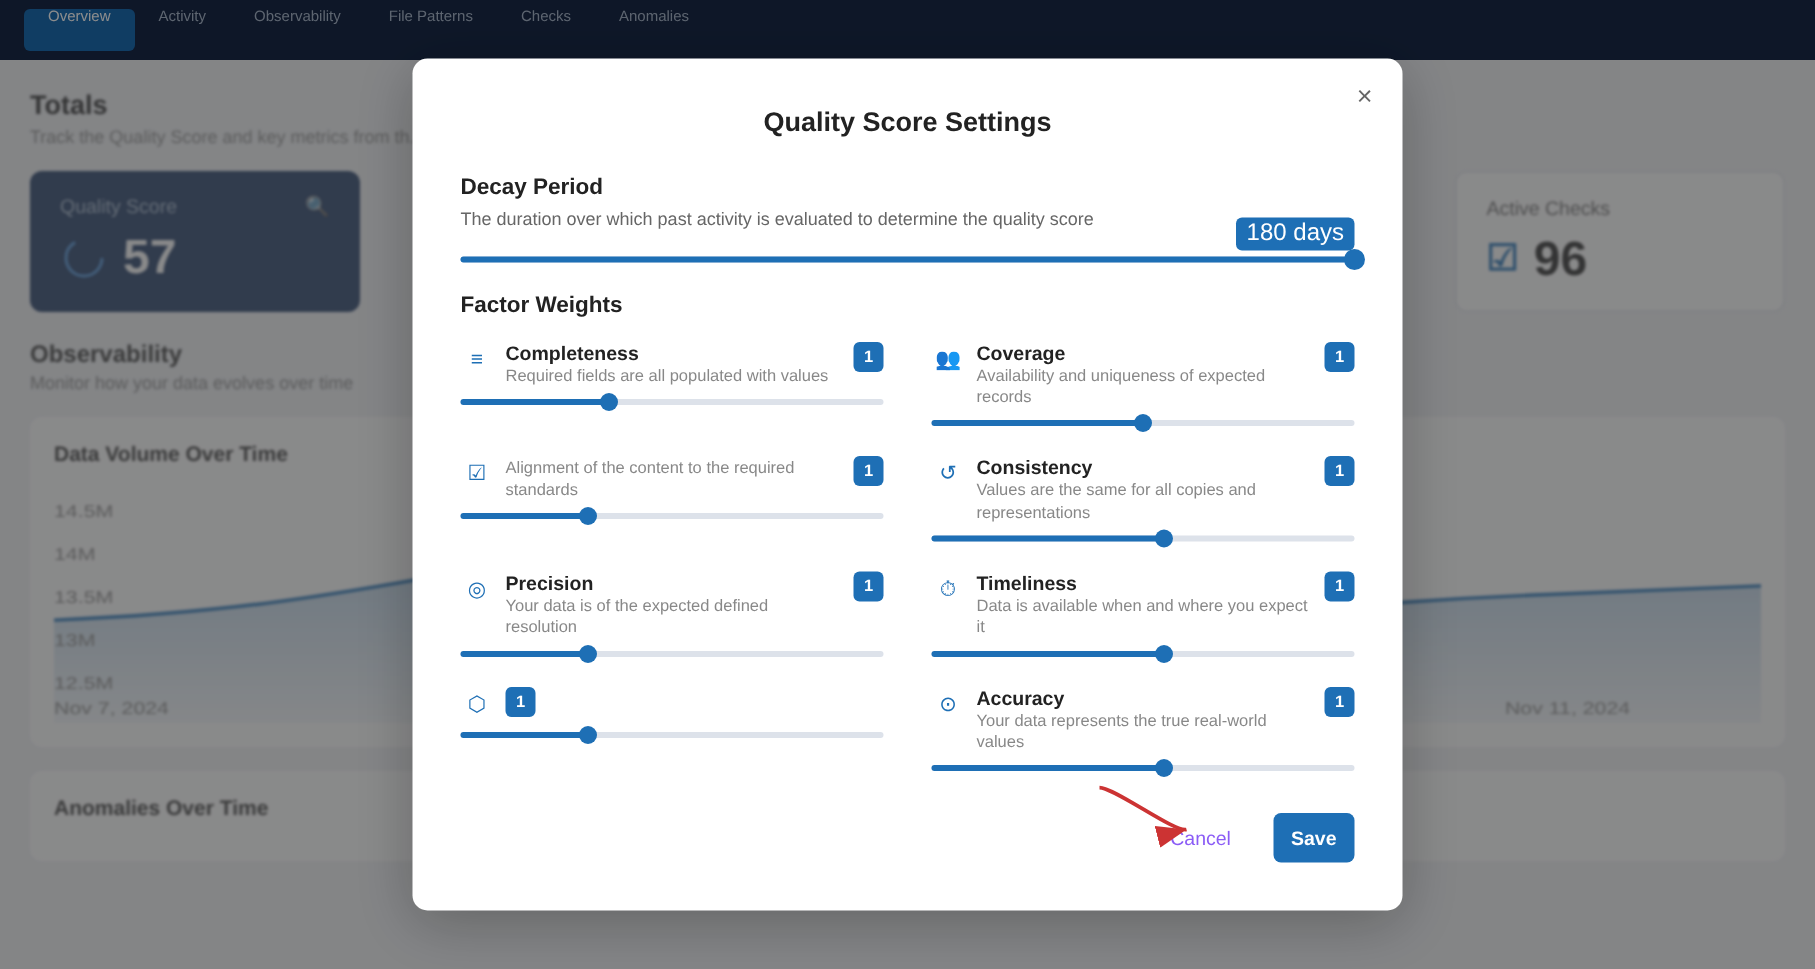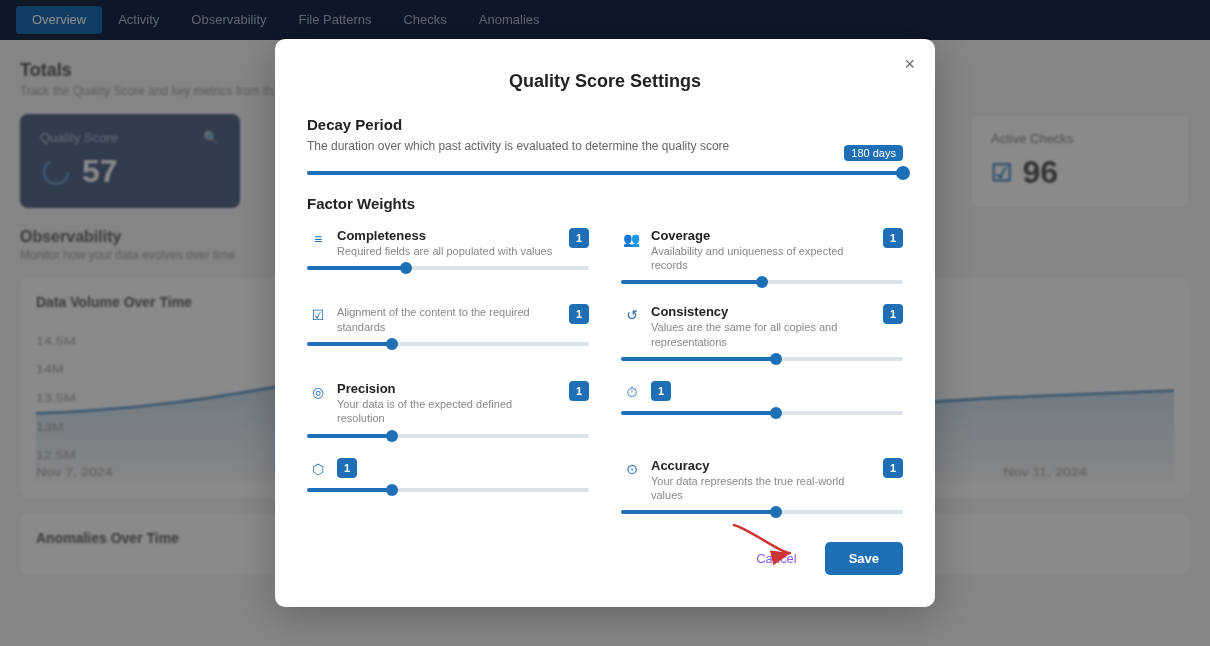--- a/index.html
+++ b/index.html
@@ -11,23 +11,23 @@
       display: flex;
       align-items: center;
       padding: 0 16px;
       height: 40px;
     }
     .nav-tab {
       color: #aab8cc;
       padding: 0 16px;
       height: 28px;
       display: flex;
-      align-items: center;
+      align-items: flex-start;
       cursor: pointer;
-      font-size: 13px;
+      font-size: 10px;
       border-bottom: 2px solid transparent;
     }
     .nav-tab.active {
       background: #1e6fb5;
       color: white;
       border-radius: 4px;
     }
 
     
     .main-content {
@@ -181,21 +181,21 @@
       background: #1e6fb5;
       border-radius: 50%;
       cursor: pointer;
     }
     .slider-badge {
       position: absolute;
       right: 0;
       top: -26px;
       background: #1e6fb5;
       color: white;
-      font-size: 11px;
+      font-size: 16px;
       padding: 2px 7px;
       border-radius: 4px;
     }
 
     
     .factors-grid {
       display: grid;
       grid-template-columns: 1fr 1fr;
       gap: 20px 32px;
       margin-top: 16px;
@@ -287,21 +287,21 @@
       color: #8b5cf6;
       cursor: pointer;
       font-size: 13px;
       padding: 8px 16px;
     }
     .btn-save {
       background: #1e6fb5;
       color: white;
       border: none;
       border-radius: 5px;
-      padding: 9px 24px;
+      padding: 9px 12px;
       font-size: 13px;
       font-weight: 600;
       cursor: pointer;
     }
 
     
     .bg-content {
       filter: blur(1px);
       opacity: 0.7;
     }
@@ -496,20 +496,24 @@
       <div class="factor-slider">
         <div class="factor-track">
           <div class="factor-fill" style="width:30%;"></div>
           <div class="factor-thumb" style="left:30%;"></div>
         </div>
       </div>
     </div>
           <div class="factor-item">
       <div class="factor-header">
         <div class="factor-icon">⏱</div>
+        <div class="factor-info">
+          <div class="factor-name">Timeliness</div>
+          <div class="factor-desc">Data is available when and where you expect it</div>
+        </div>
         <div class="factor-badge">1</div>
       </div>
       <div class="factor-slider">
         <div class="factor-track">
           <div class="factor-fill" style="width:55%;"></div>
           <div class="factor-thumb" style="left:55%;"></div>
         </div>
       </div>
     </div>
           <div class="factor-item">

